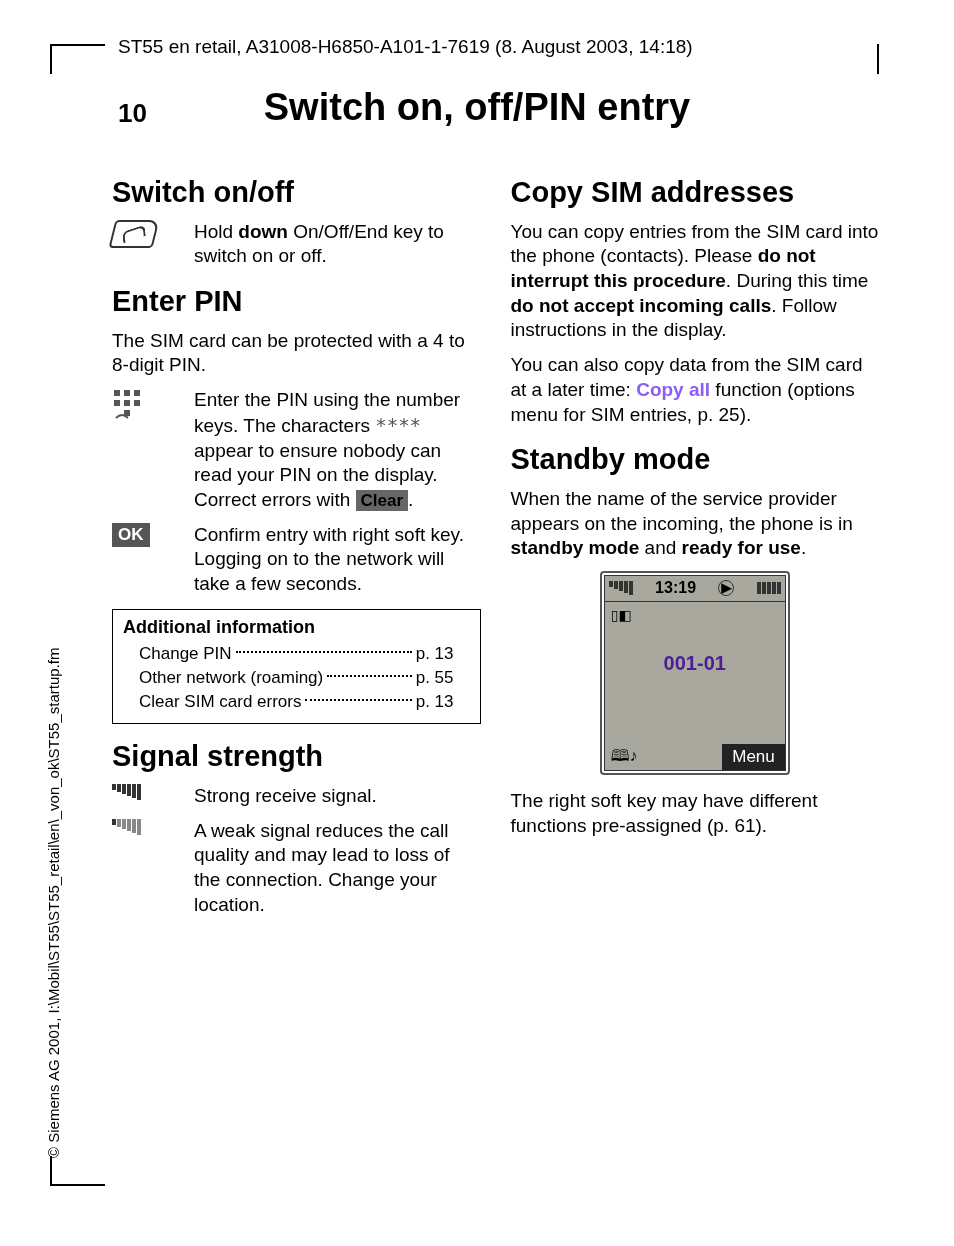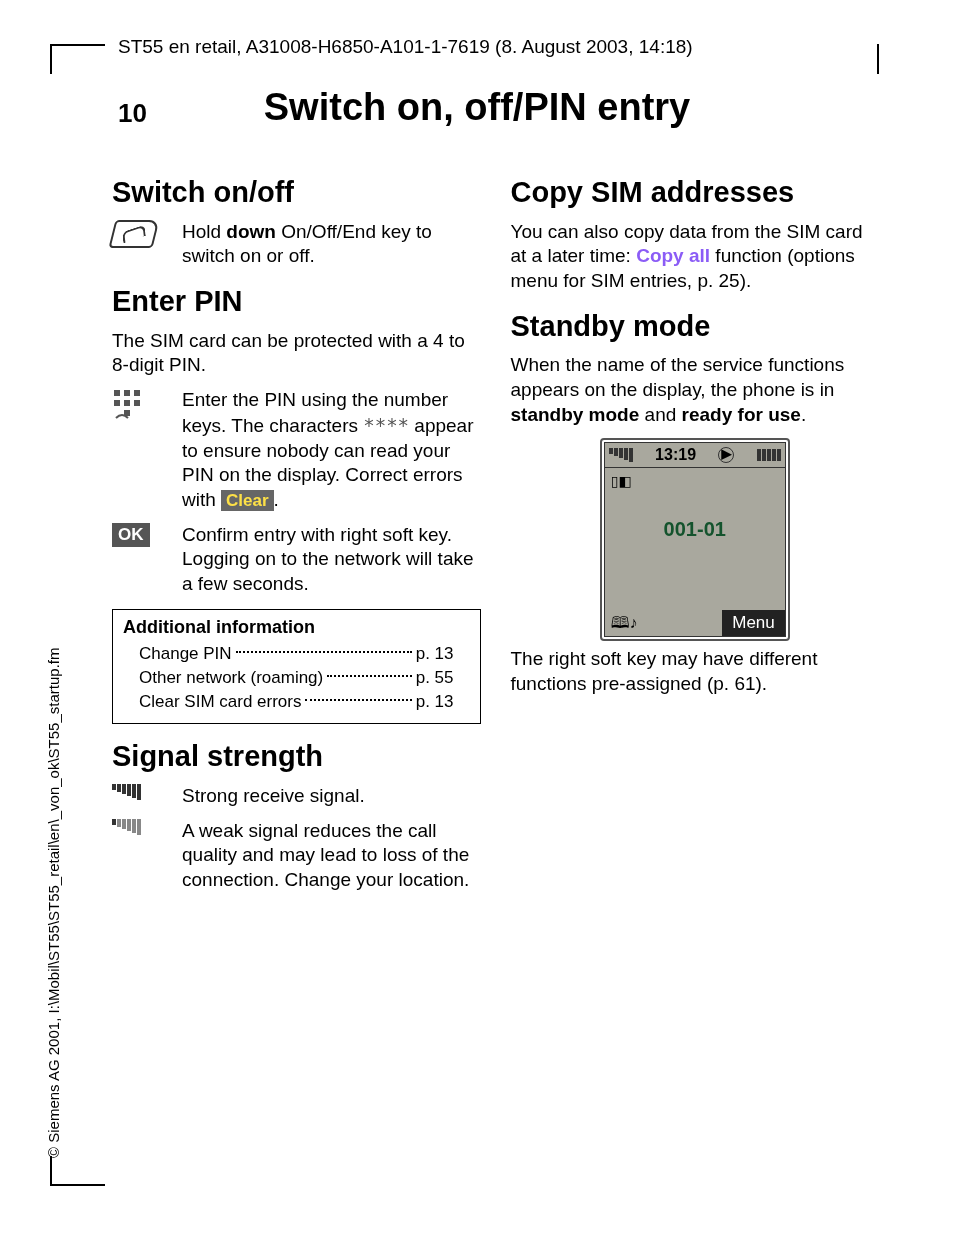--- a/index.html
+++ b/index.html
@@ -42,54 +42,54 @@
   .columns {
     position: absolute;
     top: 160px;
     left: 112px;
     right: 75px;
     display: flex;
     gap: 30px;
   }
   .col { flex: 1; font-size: 19px; line-height: 1.3; }
   h2 { font-size: 29px; font-weight: bold; margin: 14px 0 8px 0; }
-  .item { display: flex; align-items: flex-start; margin: 6px 0 10px 0; }
+  .item { display: flex; align-items: flex-start; gap: 12px; margin: 6px 0 10px 0; }
   .icon-box { width: 70px; flex-shrink: 0; display:flex; align-items:flex-start; justify-content:flex-start; }
   .item-text { flex: 1; }
   .ok-badge { background:#555; color:#fff; font-weight:bold; padding:1px 6px; font-size:17px; }
-  .clear-badge { background:#666; color:#fde047; font-weight:bold; padding:1px 5px; font-size:17px; }
+  .clear-badge { background:#666; color:#000000; font-weight:bold; padding:1px 5px; font-size:17px; }
   .addl-box { border: 1.5px solid #000; padding: 6px 10px 8px 10px; margin-top: 12px; }
   .addl-box .title { font-weight: bold; font-size: 18px; margin-bottom:4px; }
   .dotted-row { display:flex; align-items:center; font-size:17px; margin:2px 16px; }
   .dotted-row .label { white-space:nowrap; }
   .dotted-row .dots { flex:1; border-bottom: 2px dotted #000; margin: 0 4px 4px 4px; height: 1px; }
   .dotted-row .pg { white-space:nowrap; }
   .asterisks { font-family: monospace; color:#555; }
   .sidebar-text {
     position: absolute;
     left: 62px;
     bottom: 88px;
     transform-origin: left bottom;
     transform: rotate(-90deg);
     font-size: 15px;
     white-space: nowrap;
   }
   
-  .phone { width: 190px; margin: 10px auto 6px auto; }
+  .phone { width: 190px; margin: 10px auto 14px auto; }
   .phone-outer { border:2px solid #555; border-radius:4px; padding:2px; }
   .phone-screen { background:#a9a89e; border:1px solid #333; }
   .p-top { display:flex; align-items:center; justify-content:space-between; padding:2px 4px; border-bottom:1.5px solid #333; font-weight:bold; font-size:16px; }
   .sig { display:flex; gap:1px; }
   .sig span { display:inline-block; width:4px; background:#333; }
   .sig .faded { background:#888; }
   .batt { display:flex; gap:1px; }
   .batt span { display:inline-block; width:4px; height:12px; background:#333; }
   .p-mid { height:140px; position:relative; }
   .p-icons { position:absolute; top:4px; left:6px; font-size:14px; }
-  .p-net { position:absolute; top:48px; width:100%; text-align:center; font-weight:bold; font-size:20px; color:#14532d; }
+  .p-net { position:absolute; top:48px; width:100%; text-align:center; font-weight:bold; font-size:20px; color:#4c1d95; }
   .p-bot { display:flex; justify-content:space-between; align-items:center; padding:2px 0 0 0; }
   .p-bot-left { padding:2px 6px; font-size:16px; }
   .p-bot-right { background:#222; color:#fff; padding:2px 10px; font-size:17px; font-weight:normal; }
   .end-key-icon { width:44px; height:28px; border:2px solid #333; border-radius:4px 10px 4px 4px; transform: skewX(-14deg); position:relative; display:flex; align-items:center; justify-content:center; }
   .end-key-icon::after { content:""; width:18px; height:10px; border:2px solid #333; border-radius:6px 6px 0 0; border-bottom:none; transform: rotate(-20deg); }
 </style>
 </head>
 <body>
 
 <div class="crop-tl"></div>
@@ -189,26 +189,29 @@
             <span class="faded" style="height:16px"></span>
           </div>
       </div>
       <div class="item-text">A weak signal reduces the call quality and may lead to loss of the connection. Change your location.</div>
     </div>
   </div>
 
   <div class="col">
     <h2>Copy SIM addresses</h2>
     <p style="margin:4px 0 10px 0;">
+      <span>You can copy entries from the SIM card into the phone (contacts). Please </span><b>do not interrupt this procedure</b><span>. During this time </span><b>do not accept incoming calls</b><span>. Follow instructions in the display.</span>
+    </p>
+    <p style="margin:4px 0 10px 0;">
       <span>You can also copy data from the SIM card at a later time: </span><b style="color:#8b5cf6">Copy all</b><span> function (options menu for SIM entries, p. 25).</span>
     </p>
 
     <h2>Standby mode</h2>
     <p style="margin:4px 0 10px 0;">
-      <span>When the name of the service functions appears on the display, the phone is in </span><b>standby mode</b><span> and </span><b>ready for use</b><span>.</span>
+      <span>When the name of the service provider appears on the incoming, the phone is in </span><b>standby mode</b><span> and </span><b>ready for use</b><span>.</span>
     </p>
 
     <div class="phone">
       <div class="phone-outer">
           <div class="phone-screen">
         <div class="p-top">
           <div class="sig">
                 <span style="height:6px"></span>
                 <span style="height:8px"></span>
                 <span style="height:10px"></span>

